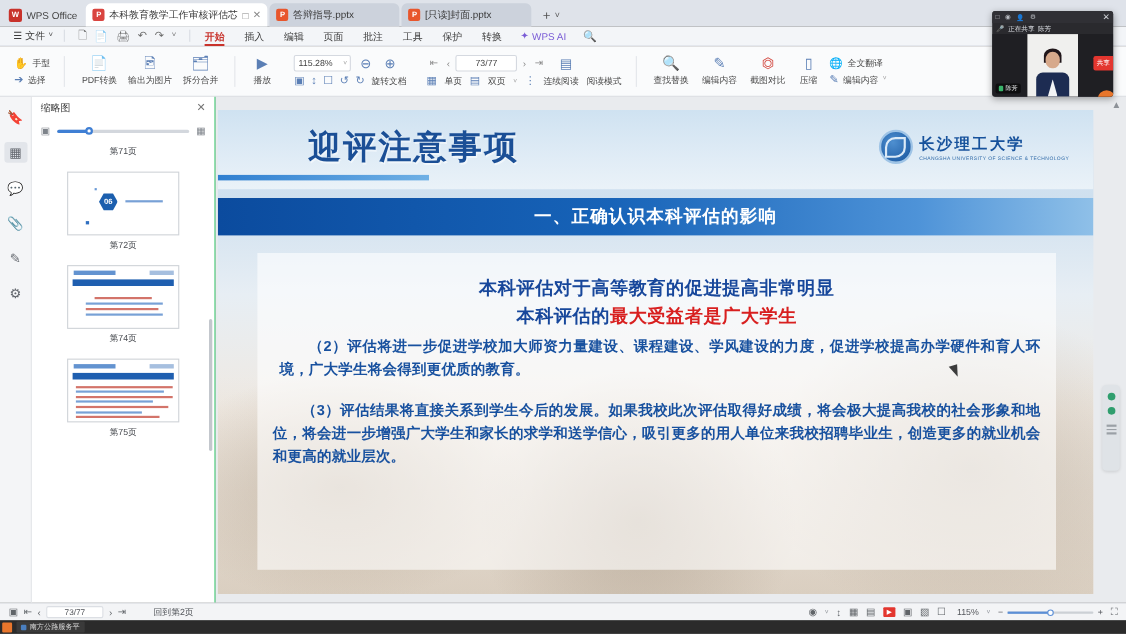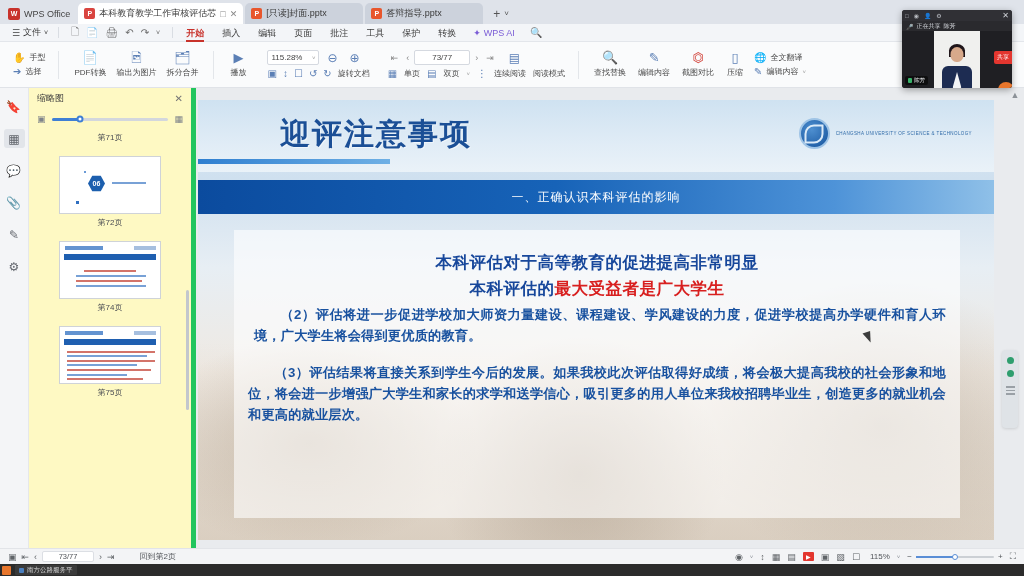--- a/index.html
+++ b/index.html
@@ -104,21 +104,21 @@
   .railbtn {
     width: 21px; height: 19px; border-radius: 3px;
     display: flex; align-items: center; justify-content: center;
     font-size: 12px; color: #62666d;
   }
   .railbtn.sel { background: #e2e5ea; }
 
   
   .thumbpanel {
     position: absolute; top: 88px; left: 29px; width: 167px; bottom: 28px;
-    background: #fef9c3; border-right: 5px solid #22c55e;
+    background: #ffffff; border-right: 1px solid #22c55e;
     display: flex; flex-direction: column;
   }
   .tp-head {
     height: 20px; display: flex; align-items: center; justify-content: space-between;
     padding: 0 8px; font-size: 9px; color: #3c3c3c;
   }
   .tp-close { font-size: 10px; color: #757575; }
   .tp-slider { height: 22px; display:flex; align-items:center; gap:6px; padding: 0 8px; }
   .tp-slider .sicon { font-size:9px; color:#7e838a; }
   .slidertrack {
@@ -208,21 +208,21 @@
     font-family:"DejaVu Serif","Liberation Serif",serif;
     font-size:14px; font-weight:bold; color:#17529c; letter-spacing:2px;
   }
   .logo-en { font-size:4.5px; color:#2f6aa8; letter-spacing:.4px; }
   .section-bar {
     position:absolute; left:0; right:0; top:80px; height:34px;
     background: linear-gradient(90deg,#0b4b9e 0%,#1763b8 45%,#4e93d8 80%,#8fc0e8 100%);
     display:flex; align-items:center; justify-content:center;
   }
   .section-bar .stext {
-    font-size: 12px; font-weight: normal; color:#ffffff; letter-spacing: 1px; text-align: right;
+    font-size: 16px; font-weight: bold; color:#ffffff; letter-spacing: 1px; text-align: right;
   }
   .content-card {
     position:absolute; left:36px; top:130px; right:34px; bottom: 22px;
     background: rgba(255,255,255,.60);
   }
   .lead {
     text-align:center; font-size:16.5px; font-weight:bold; color:#17479b;
     letter-spacing:.5px; line-height:1.55;
   }
   .lead.l1 { margin-top: 20px; }
@@ -361,26 +361,26 @@
 
     <div class="tab active">
       <span class="ticon pdf">P</span>
       <span class="tlabel">本科教育教学工作审核评估芯</span>
       <span class="tsmall">□</span>
       <span class="tsmall">✕</span>
     </div>
 
     <div class="tab">
       <span class="ticon ppt">P</span>
-      <span class="tlabel">[只读]封面.pptx</span>
+      <span class="tlabel">答辩指导.pptx</span>
     </div>
 
     <div class="tab">
       <span class="ticon ppt">P</span>
-      <span class="tlabel">答辩指导.pptx</span>
+      <span class="tlabel">[只读]封面.pptx</span>
     </div>
 
     <div class="tabadd">
       <span>+</span>
       <span style="font-size:8px;">˅</span>
     </div>
   </div>
 
   <div class="menubar">
     <div class="mfile">
@@ -611,20 +611,21 @@
 
     <div class="slide">
       <div class="slide-topband"></div>
 
       <div class="slide-title">迎评注意事项</div>
       <div class="title-underline"></div>
 
       <div class="logo-wrap">
         <div class="logo-mark"></div>
         <div class="logo-text">
+          <div class="logo-cn">长沙理工大学</div>
           <div class="logo-en">CHANGSHA UNIVERSITY OF SCIENCE &amp; TECHNOLOGY</div>
         </div>
       </div>
 
       <div class="section-bar">
         <span class="stext">一、正确认识本科评估的影响</span>
       </div>
 
       <div class="content-card">
         <div class="lead l1">本科评估对于高等教育的促进提高非常明显</div>

